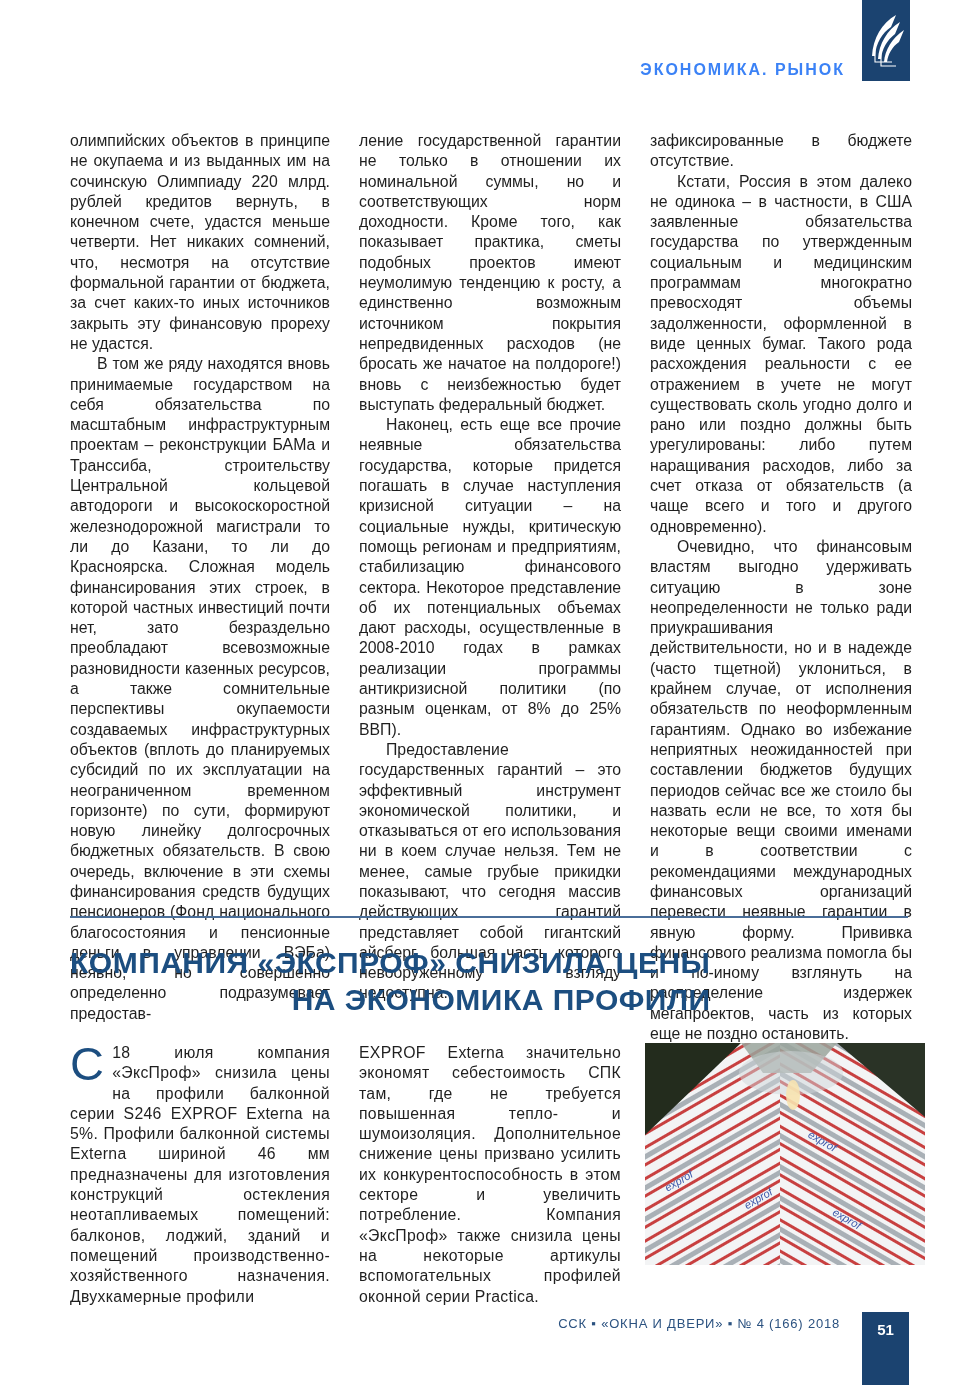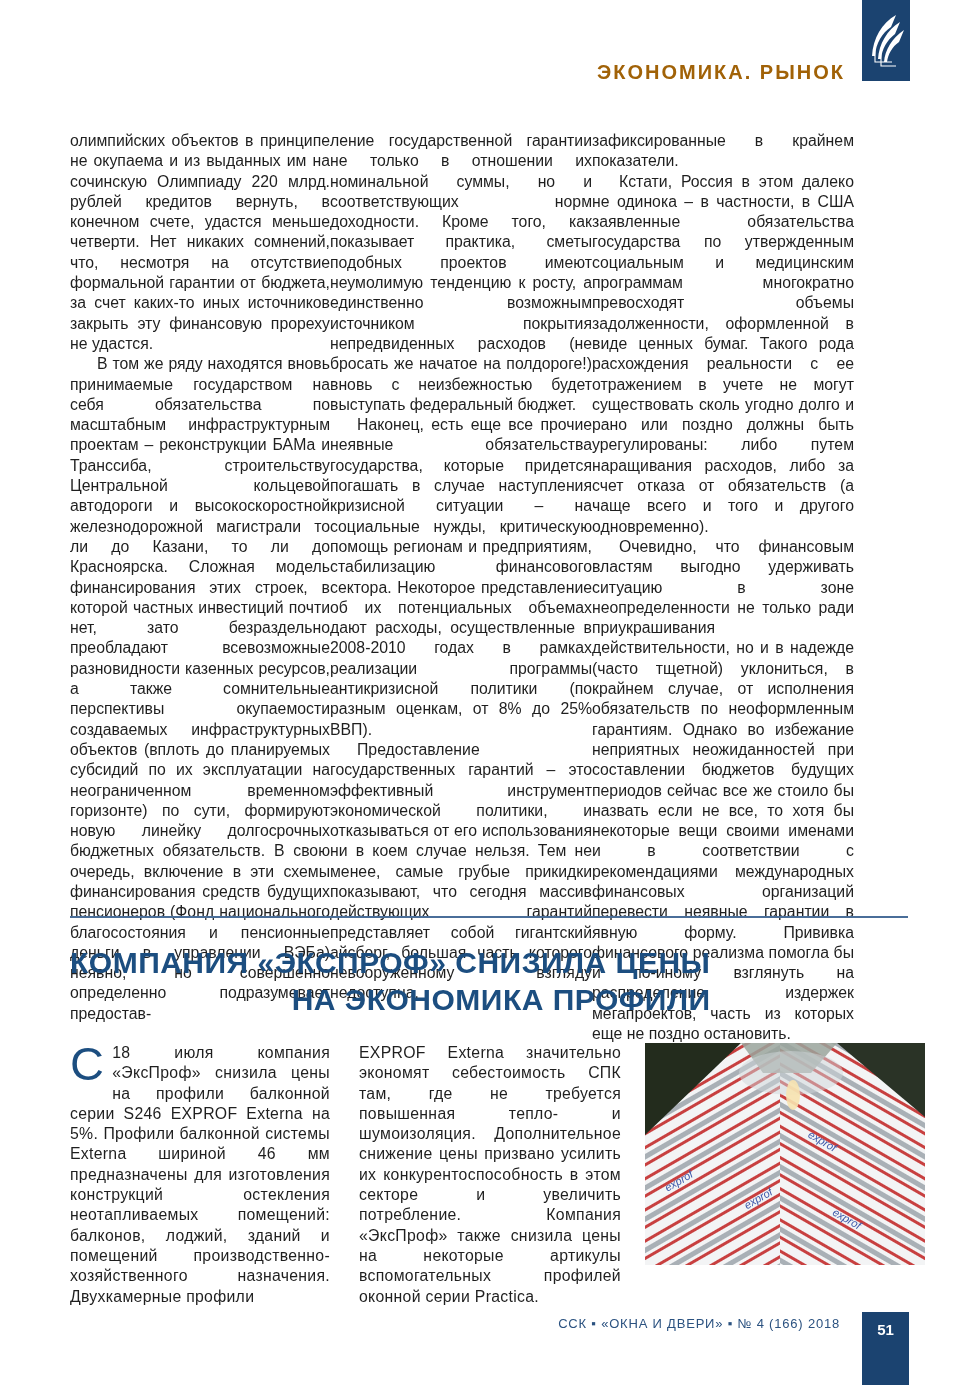--- a/index.html
+++ b/index.html
@@ -1,26 +1,26 @@
 <!DOCTYPE html>
 <html lang="ru"><head>
 <meta charset="utf-8">
 <style>
   html,body{margin:0;padding:0;background:#ffffff;}
   .page{position:relative;width:980px;height:1385px;background:#ffffff;overflow:hidden;
         font-family:"Liberation Sans", sans-serif;color:#1f1f1f;}
 
   
-  .section-label{position:absolute;top:61px;right:135px;font-size:20px;font-weight:bold;
-                 letter-spacing:2px;color:#a16207;}
+  .section-label{position:absolute;top:61px;right:135px;font-size:16px;font-weight:bold;
+                 letter-spacing:2px;color:#3b82f6;}
   .logo-box{position:absolute;left:862px;top:0;width:48px;height:81px;background:#1b4370;}
 
   
   .article1{position:absolute;left:70px;top:131px;width:842px;display:grid;
-            grid-template-columns:260px 262px 262px;}
+            grid-template-columns:260px 262px 262px;column-gap:29px;}
   .article1 p, .article2 p{margin:0;font-size:15.8px;line-height:20.3px;text-align:justify;}
   p.ind{text-indent:27px;}
 
   
   .divider{position:absolute;left:70px;top:916px;width:838px;height:2px;background:#4a6e99;}
 
   
   .headline{position:absolute;left:70px;top:944px;margin:0;color:#1c4e80;font-weight:bold;
             font-size:30px;line-height:37px;letter-spacing:.5px;}
   .headline span{display:block;text-align:right;}
@@ -59,21 +59,21 @@
     <div class="col">
       <p>олимпийских объектов в принципе не окупаема и из выданных им на сочинскую Олимпиаду 220 млрд. рублей кредитов вернуть, в конечном счете, удастся меньше четверти. Нет никаких сомнений, что, несмотря на отсутствие формальной гарантии от бюджета, за счет каких-то иных источников закрыть эту финансовую прореху не удастся.</p>
       <p class="ind">В том же ряду находятся вновь принимаемые государством на себя обязательства по масштабным инфраструктурным проектам – реконструкции БАМа и Транссиба, строительству Центральной кольцевой автодороги и высокоскоростной железнодорожной магистрали то ли до Казани, то ли до Красноярска. Сложная модель финансирования этих строек, в которой частных инвестиций почти нет, зато безраздельно преобладают всевозможные разновидности казенных ресурсов, а также сомнительные перспективы окупаемости создаваемых инфраструктурных объектов (вплоть до планируемых субсидий по их эксплуатации на неограниченном временном горизонте) по сути, формируют новую линейку долгосрочных бюджетных обязательств. В свою очередь, включение в эти схемы финансирования средств будущих пенсионеров (Фонд национального благосостояния и пенсионные деньги в управлении ВЭБа) неявно, но совершенно определенно подразумевает предостав-</p>
     </div>
     <div class="col">
       <p>ление государственной гарантии не только в отношении их номинальной суммы, но и соответствующих норм доходности. Кроме того, как показывает практика, сметы подобных проектов имеют неумолимую тенденцию к росту, а единственно возможным источником покрытия непредвиденных расходов (не бросать же начатое на полдороге!) вновь с неизбежностью будет выступать федеральный бюджет.</p>
       <p class="ind">Наконец, есть еще все прочие неявные обязательства государства, которые придется погашать в случае наступления кризисной ситуации – на социальные нужды, критическую помощь регионам и предприятиям, стабилизацию финансового сектора. Некоторое представление об их потенциальных объемах дают расходы, осуществленные в 2008-2010 годах в рамках реализации программы антикризисной политики (по разным оценкам, от 8% до 25% ВВП).</p>
       <p class="ind">Предоставление государственных гарантий – это эффективный инструмент экономической политики, и отказываться от его использования ни в коем случае нельзя. Тем не менее, самые грубые прикидки показывают, что сегодня массив действующих гарантий представляет собой гигантский айсберг, большая часть которого невооруженному взгляду недоступна.</p>
     </div>
     <div class="col">
-      <p>зафиксированные в крайнем показатели.</p>
+      <p>зафиксированные в бюджете отсутствие.</p>
       <p class="ind">Кстати, Россия в этом далеко не одинока – в частности, в США заявленные обязательства государства по утвержденным социальным и медицинским программам многократно превосходят объемы задолженности, оформленной в виде ценных бумаг. Такого рода расхождения реальности с ее отражением в учете не могут существовать сколь угодно долго и рано или поздно должны быть урегулированы: либо путем наращивания расходов, либо за счет отказа от обязательств (а чаще всего и того и другого одновременно).</p>
       <p class="ind">Очевидно, что финансовым властям выгодно удерживать ситуацию в зоне неопределенности не только ради приукрашивания действительности, но и в надежде (часто тщетной) уклониться, в крайнем случае, от исполнения обязательств по неоформленным гарантиям. Однако во избежание неприятных неожиданностей при составлении бюджетов будущих периодов сейчас все же стоило бы назвать если не все, то хотя бы некоторые вещи своими именами и в соответствии с рекомендациями международных финансовых организаций перевести неявные гарантии в явную форму. Прививка финансового реализма помогла бы и по-иному взглянуть на распределение издержек мегапроектов, часть из которых еще не поздно остановить.</p>
     </div>
   </section>
 
   <div class="divider"></div>
 
   <h1 class="headline">
     <span>КОМПАНИЯ «ЭКСПРОФ» СНИЗИЛА ЦЕНЫ</span>
     <span>НА ЭКОНОМИКА ПРОФИЛИ</span>

